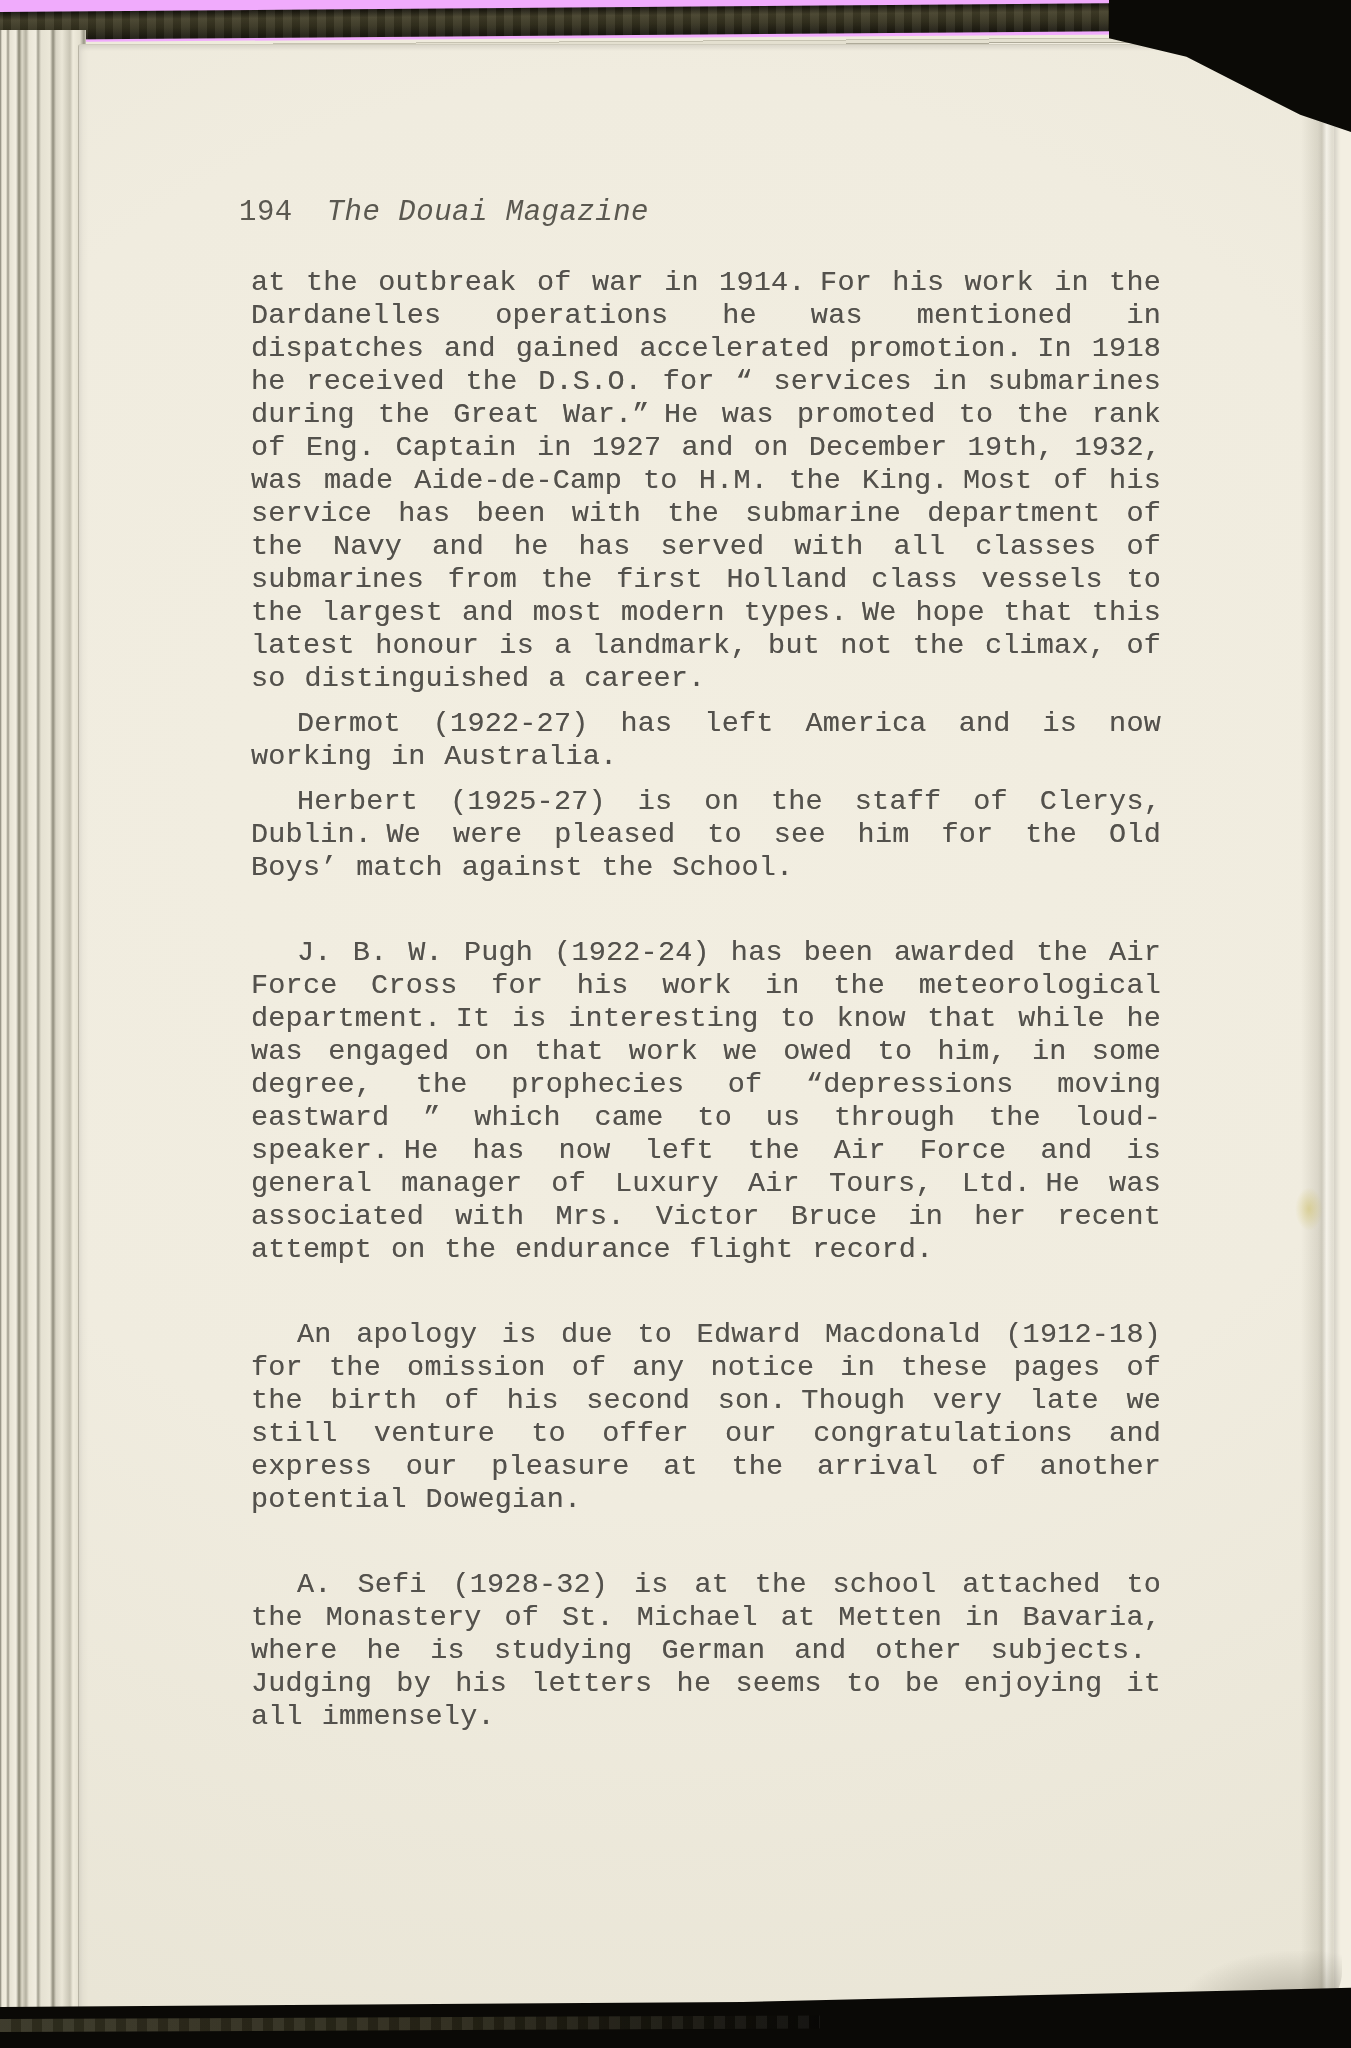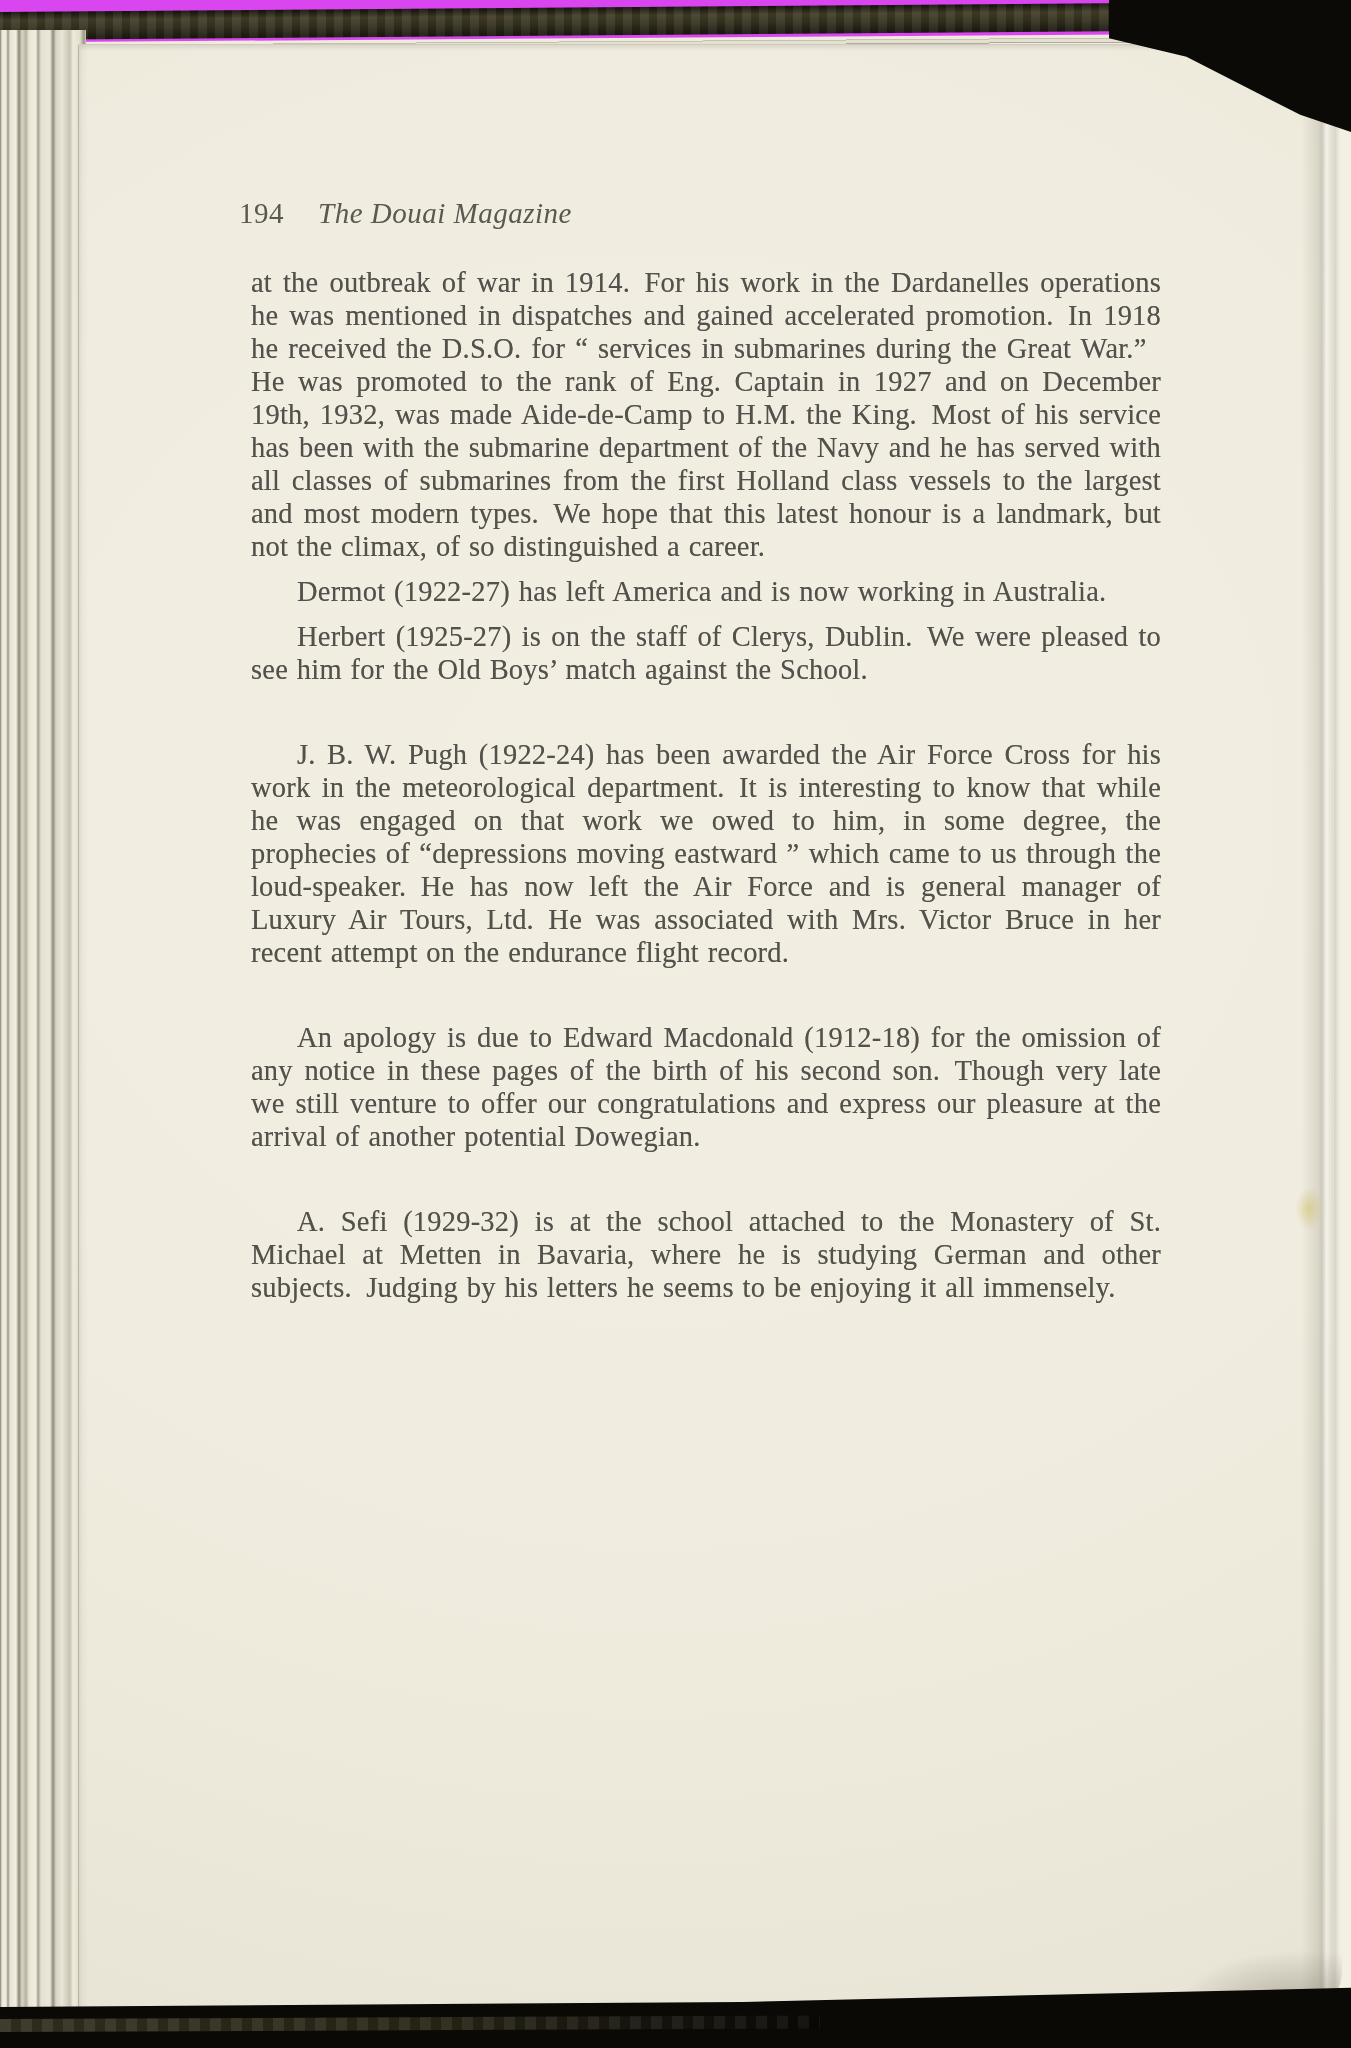--- a/index.html
+++ b/index.html
@@ -1,21 +1,21 @@
 <!DOCTYPE html>
 <html><head>
 <meta charset="utf-8">
 <style>
   html,body{margin:0;padding:0;background:#000;}
   .scene{
     position:relative;
     width:1351px;height:2048px;
-    background:#d946ef;
+    background:#f0abfc;
     overflow:hidden;
-    font-family:Liberation Serif, serif;
+    font-family:Liberation Mono, monospace;
   }
   
   .cover-strip{
     position:absolute;left:-6px;top:12px;width:1240px;height:28px;
     background:linear-gradient(180deg,#14120b 0%,#44402a 30%,#363320 60%,#1a1810 100%);
     transform:rotate(-0.45deg);transform-origin:left center;
     border-radius:3px;
   }
   .cover-strip::after{
     content:"";position:absolute;inset:0;
@@ -133,21 +133,21 @@
     <div class="content">
       <div class="pheader">
         <span class="pagenum">194</span><span class="magtitle">The Douai Magazine</span>
       </div>
       <div>
           <p class="para">at the outbreak of war in 1914. For his work in the Dardanelles operations he was mentioned in dispatches and gained accelerated promotion. In 1918 he received the D.S.O. for “ services in submarines during the Great War.” He was promoted to the rank of Eng. Captain in 1927 and on December 19th, 1932, was made Aide-de-Camp to H.M. the King. Most of his service has been with the submarine department of the Navy and he has served with all classes of submarines from the first Holland class vessels to the largest and most modern types. We hope that this latest honour is a landmark, but not the climax, of so distinguished a career.</p>
           <p class="para indent">Dermot (1922-27) has left America and is now working in Australia.</p>
           <p class="para indent">Herbert (1925-27) is on the staff of Clerys, Dublin. We were pleased to see him for the Old Boys’ match against the School.</p>
           <p class="para indent gap">J. B. W. Pugh (1922-24) has been awarded the Air Force Cross for his work in the meteorological department. It is interesting to know that while he was engaged on that work we owed to him, in some degree, the prophecies of “depressions moving eastward ” which came to us through the loud-speaker. He has now left the Air Force and is general manager of Luxury Air Tours, Ltd. He was associated with Mrs. Victor Bruce in her recent attempt on the endurance flight record.</p>
           <p class="para indent gap">An apology is due to Edward Macdonald (1912-18) for the omission of any notice in these pages of the birth of his second son. Though very late we still venture to offer our congratulations and express our pleasure at the arrival of another potential Dowegian.</p>
-          <p class="para indent gap">A. Sefi (1929-32) is at the school attached to the Monastery of St. Michael at Metten in Bavaria, where he is studying German and other subjects. Judging by his letters he seems to be enjoying it all immensely.</p>
+          <p class="para indent gap">A. Sefi (1928-32) is at the school attached to the Monastery of St. Michael at Metten in Bavaria, where he is studying German and other subjects. Judging by his letters he seems to be enjoying it all immensely.</p>
         </div>
     </div>
   </div>
 
   <div class="cover-corner"></div>
   <div class="bottom-band"></div>
   <div class="cover-bottom-line"></div>
 
 </div>
 

